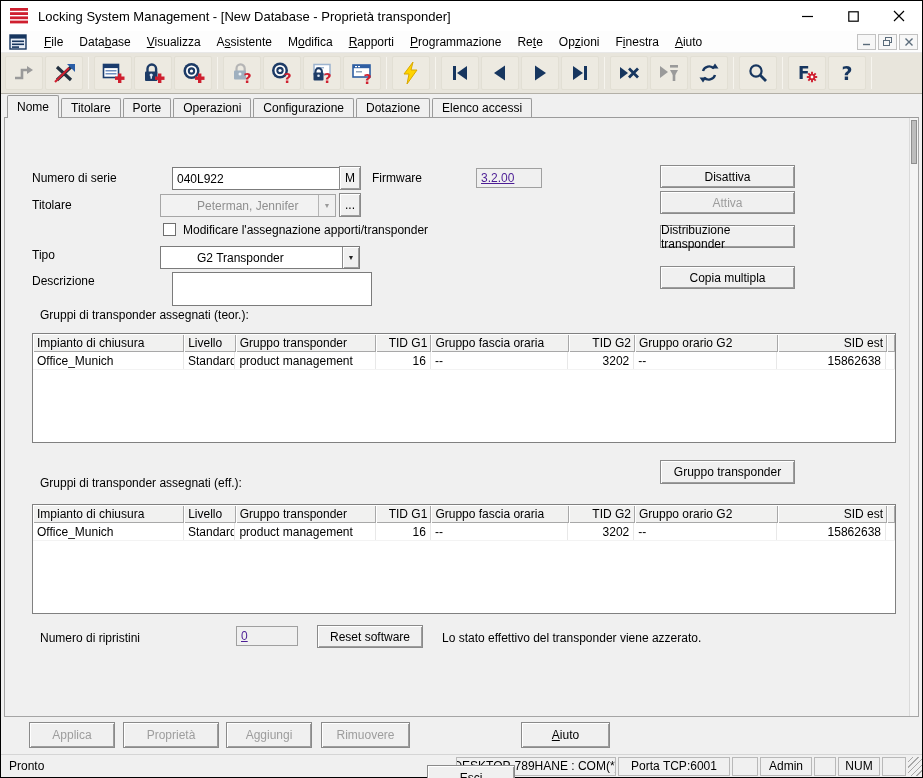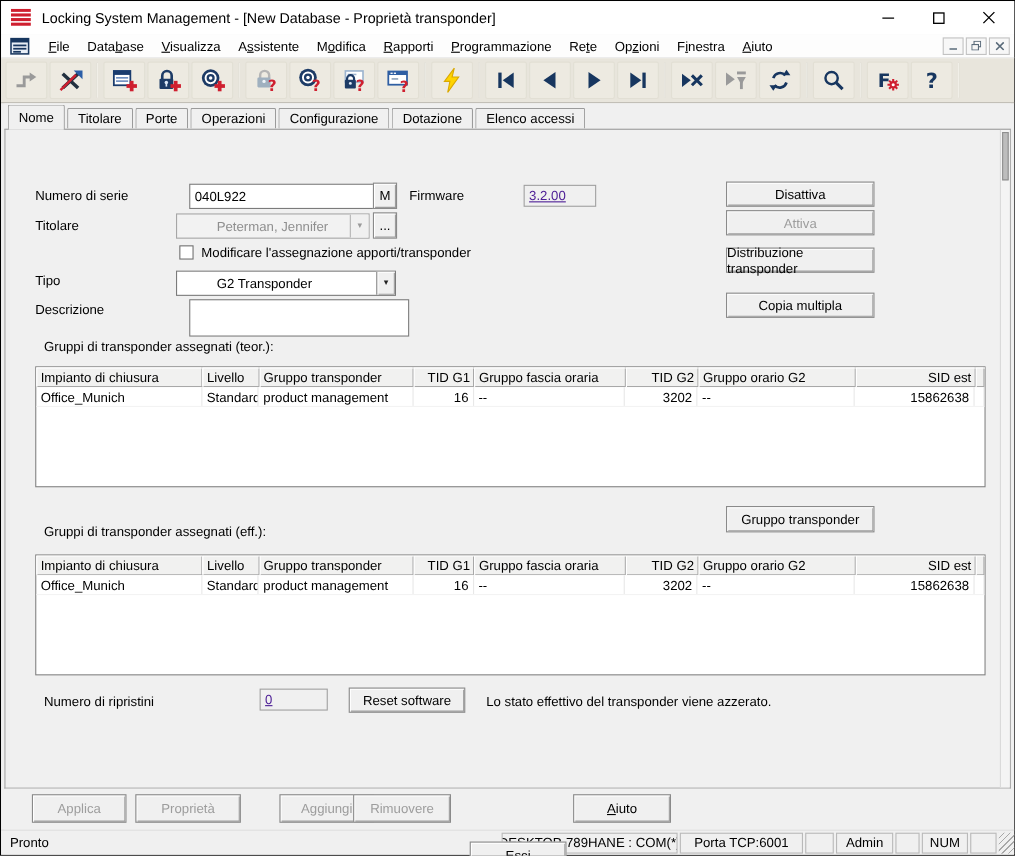--- a/index.html
+++ b/index.html
@@ -435,21 +435,21 @@
       <span class="lbl" style="left:437px; top:513px;">Lo stato effettivo del transponder viene azzerato.</span>
 
       <span class="vscroll">
         <span class="vthumb"></span>
       </span>
     </div>
 
     <div class="footer">
       <span class="b3 disabled" style="left:25px; top:5px; width:86px; height:26px;">Applica</span>
       <span class="b3 disabled" style="left:119px; top:5px; width:96px; height:26px;">Proprietà</span>
-      <span class="b3 disabled" style="left:222px; top:5px; width:86px; height:26px;margin-left:28px;">Aggiungi</span>
+      <span class="b3 disabled" style="left:222px; top:5px; width:86px; height:26px;">Aggiungi</span>
       <span class="b3 disabled" style="left:317px; top:5px; width:89px; height:26px;">Rimuovere</span>
       <span class="b3" style="left:423px; top:5px; width:88px; height:26px;margin-top:43px;">Esci</span>
       <span class="b3" style="left:517px; top:5px; width:89px; height:26px;"><u>A</u>iuto</span>
     </div>
   </div>
 
   <div class="statusbar">
     <span style="flex:1;">Pronto</span>
     <span class="seg" style="width:160px;">DESKTOP-789HANE : COM(*)</span>
     <span class="seg" style="width:112px;">Porta TCP:6001</span>

